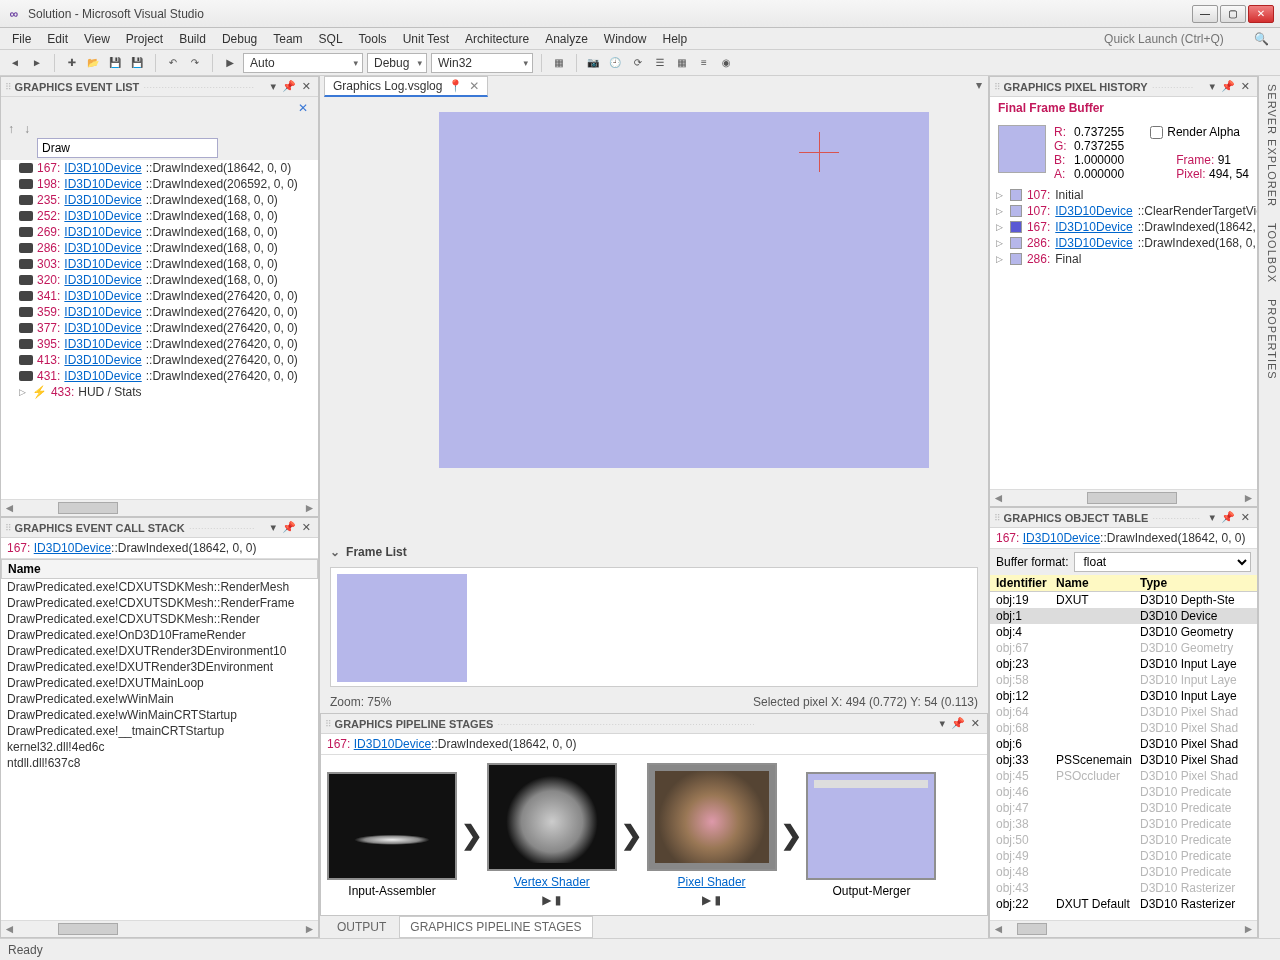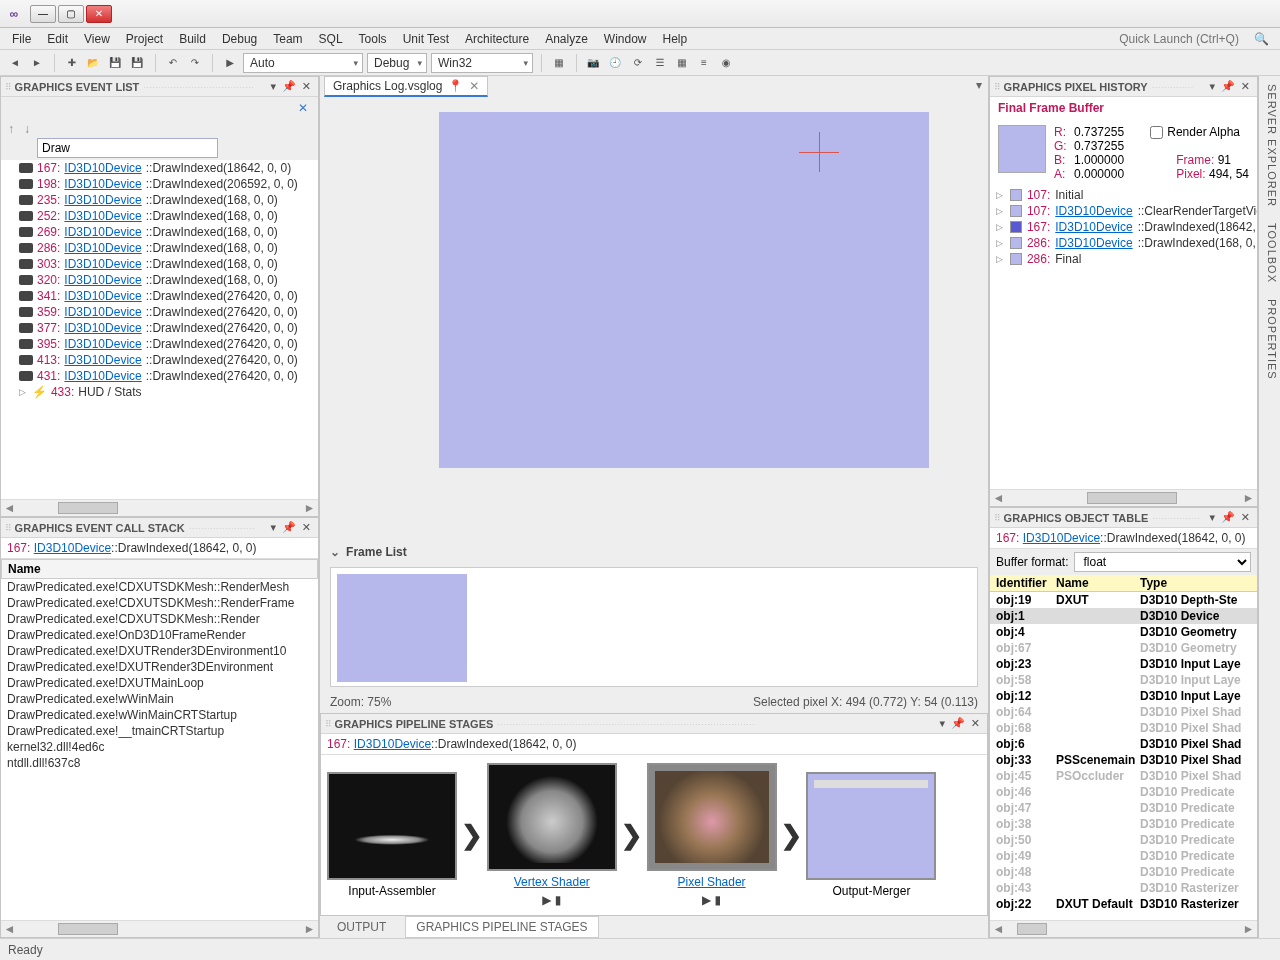--- a/index.html
+++ b/index.html
@@ -8,21 +8,21 @@
   .titlebar { height: 28px; background: linear-gradient(#f6f6f6,#eaeaea); border-bottom: 1px solid #bfbfbf; display: flex; align-items: center; padding: 0 6px; }
   .titlebar .icon { width: 16px; height: 16px; margin-right: 6px; color: #6b3fa0; font-weight: bold; display:flex; align-items:center; justify-content:center;}
   .titlebar .title { flex:1; color:#444; }
   .winbtns { display:flex; gap:0; }
   .winbtn { width:26px; height:18px; border:1px solid #9a9a9a; background:linear-gradient(#f9f9f9,#ddd); margin-left:2px; display:flex; align-items:center; justify-content:center; font-size:10px; border-radius:2px;}
   .winbtn.close { background:linear-gradient(#f08080,#d32f2f); color:#fff; border-color:#b22222;}
   
   .menubar { height:22px; display:flex; align-items:center; padding:0 6px; gap:4px; background:#eee; border-bottom:1px solid #cfcfcf;}
   .menubar .item { padding:2px 6px; color:#333; }
   .quick { margin-left:auto; display:flex; align-items:center; border:1px solid transparent; padding:1px 4px;}
-  .quick input{ border:none; background:transparent; width:150px; outline:none; color:#0369a1;text-align:center;}
+  .quick input{ border:none; background:transparent; width:150px; outline:none; color:#0369a1;}
   .quick .mag{ color:#555; }
   
   .toolbar { height:26px; background:#eee; display:flex; align-items:center; padding:0 6px; gap:4px; border-bottom:1px solid #cfcfcf;}
   .tbtn { width:18px; height:18px; background:#fdfdfd; border:1px solid #ccc; display:flex; align-items:center; justify-content:center; color:#555; font-size:10px;}
   .tbtn.flat{border:none; background:transparent;}
   .tsep{width:1px; height:18px; background:#ccc; margin:0 4px;}
   .combo{ height:20px; border:1px solid #b5b5b5; background:#fff; padding:0 16px 0 6px; display:flex; align-items:center; position:relative; color:#333;}
   .combo::after{content:"▾"; position:absolute; right:4px; color:#666; font-size:9px;}
   
   .main { flex:1; display:grid; grid-template-columns: 320px 1fr 270px 22px; grid-template-rows: 1fr; min-height:0;}
@@ -68,54 +68,55 @@
   .framelist-hd .chev{color:#666;}
   .thumbs{ height:120px; background:#fff; border:1px solid #ccc; margin:4px 10px; padding:6px; display:flex;}
   .thumb{ width:130px; height:108px; background:#b6b7ea; position:relative;}
   .zoomline{ display:flex; padding:4px 10px; color:#555; background:#eee;}
   .zoomline .r{margin-left:auto;}
   
   .pipeline-row{ display:flex; align-items:center; padding:8px 6px; gap:4px; background:#fff;}
   .stage{ display:flex; flex-direction:column; align-items:center; gap:4px;}
   .stage .img{ width:130px; height:108px; border:2px solid #8f8f8f; background:#111; padding:6px;}
   .sarrow{ font-size:26px; color:#333; font-weight:900;}
-  .bottom-tabs{ display:flex; gap:8px; padding:0 6px; background:#eee;}
+  .bottom-tabs{ display:flex; gap:2px; padding:0 6px; background:#eee;}
   .btab{ padding:3px 10px; color:#666; border:1px solid transparent;}
   .btab.act{ background:#fff; border-color:#ccc;}
   
   .pixhd{ padding:4px 8px; color:#c2185b; font-weight:600; background:#fff;}
   .pixbuf{ display:flex; gap:8px; padding:6px 8px; background:#fff;}
   .swatch{ width:48px; height:48px; background:#b6b7ea; border:1px solid #aaa;}
   .rgba{ font-size:11px; line-height:14px;}
   .rgba .l{display:flex; gap:6px;} .rgba .k{color:#c2185b; width:14px;}
   .meta{ font-size:11px;} .meta .k{color:#c2185b;margin-left:26px;}
   .pixevents{ background:#fff; }
   .pixevents .r{ display:flex; align-items:center; gap:5px; padding:1px 6px; white-space:nowrap; overflow:hidden;}
   .pixevents .sq{ width:12px; height:12px; border:1px solid #999; flex-shrink:0;}
   .pixevents .sq.fill{ background:#b6b7ea;}
   .pixevents .sq.blu{ background:#5a59d4;}
   
   .objfmt{ display:flex; align-items:center; padding:3px 6px; background:#eee; gap:6px;}
   .objfmt select{ flex:1; border:1px solid #bbb; padding:1px 4px; background:#fff;}
-  .objtab{ flex:1; overflow:auto; font-size:11px; background:#fff;font-weight:bold;}
+  .objtab{ flex:1; overflow:auto; font-size:11px; background:#fff;}
   .objhd, .objr{ display:grid; grid-template-columns: 60px 84px 1fr; padding:1px 6px;}
   .objhd{ background:#fef9c3; border-bottom:1px solid #ccc; font-weight:600;}
   .objr.dim{ color:#b7b7b7;}
   .objr.sel{ background:#dcdcdc;}
   
   .statusbar{ height:22px; background:#eee; border-top:1px solid #cfcfcf; padding:2px 8px; color:#555; display:flex; align-items:center;}
   .hscroll{ height:17px; background:#efefef; border-top:1px solid #dcdcdc; display:flex; align-items:center;}
   .hscroll .thb{ width:60px; height:12px; background:#cfcfcf; border:1px solid #aaa; margin-left:40px;}
   .hscroll .ar{ width:17px; text-align:center; color:#888;}
 </style>
 </head>
 <body>
 
 <div class="titlebar">
   <div class="icon">∞</div>
+  <div class="title">Solution - Microsoft Visual Studio</div>
   <div class="winbtns">
     <div class="winbtn">—</div>
     <div class="winbtn">▢</div>
     <div class="winbtn close">✕</div>
   </div>
 </div>
 
 <div class="menubar">
   <span class="item">File</span>
   <span class="item">Edit</span>

